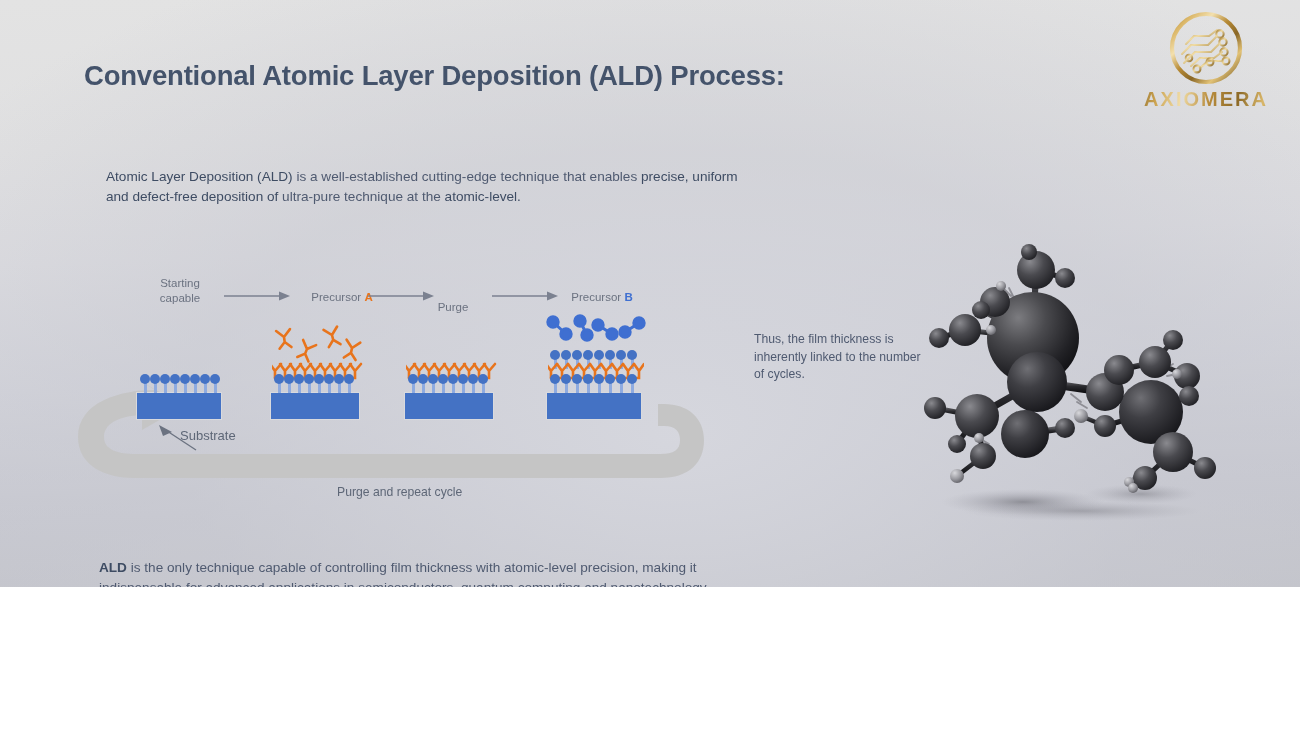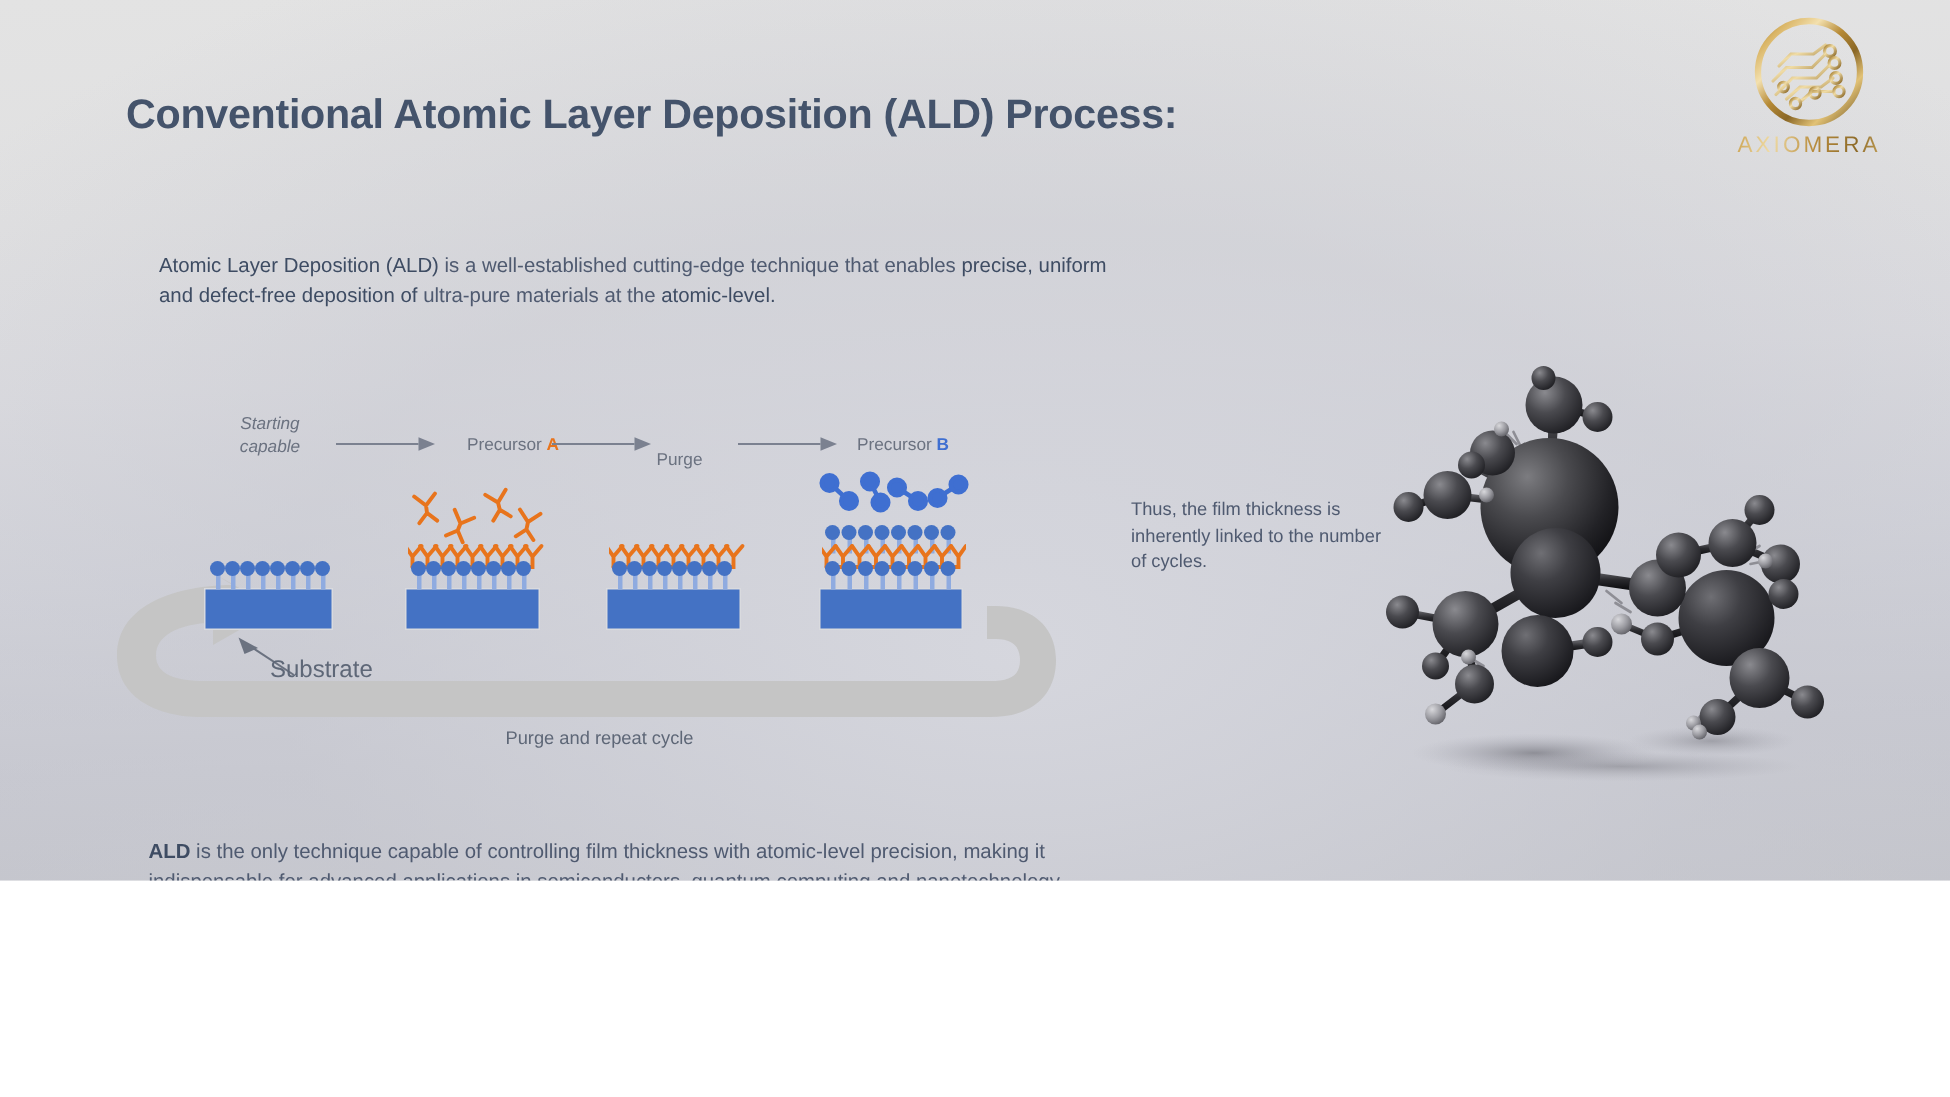--- a/index.html
+++ b/index.html
@@ -25,22 +25,22 @@
     color: #44536b; letter-spacing: -0.2px;
     white-space: nowrap;
   }
 
   
   #logo { position: absolute; left: 1128px; top: 6px; width: 156px; height: 118px; }
   #logo-mark { position: absolute; left: 36px; top: 0px; width: 84px; height: 84px; }
   #logo-word {
     position: absolute; left: 0; top: 82px; width: 156px;
     text-align: center;
-    font-size: 15px; letter-spacing: 2.0px;
-    font-weight: 400;
+    font-size: 20px; letter-spacing: 2.0px;
+    font-weight: 700;
     background: linear-gradient(100deg,#6a5220 0%,#caa14e 18%,#f0dca6 34%,#b88c3c 52%,#8d6a28 70%,#d9b76a 86%,#7d5e22 100%);
     -webkit-background-clip: text; background-clip: text;
     color: transparent; -webkit-text-fill-color: transparent;
     white-space: nowrap;
   }
 
   
   .para {
     position: absolute;
     color: #4f5a70;
@@ -86,22 +86,22 @@
     position: absolute; left: 0; top: 0;
     width: 10px; height: 10px; border-radius: 50%;
     background: #4472c4;
   }
   .lolli.top-head .head { background: #4472c4; }
   .chain { position: absolute; }
   .free-mol { position: absolute; }
 
   #substrate-callout { position: absolute; left: 150px; top: 424px; width: 110px; height: 30px; }
   #substrate-label {
-    position: absolute; left: 180px; top: 438px;
-    font-size: 16px; color: #5e6777;
+    position: absolute; left: 180px; top: 428px;
+    font-size: 13px; color: #5e6777;
   }
   #cycle-caption {
     position: absolute; left: 337px; top: 485px;
     font-size: 12.2px; color: #5e6777;
   }
 
   
   #molecule { position: absolute; left: 905px; top: 230px; width: 340px; height: 300px; }
 </style>
 </head>
@@ -144,25 +144,25 @@
         <circle cx="62" cy="55" r="3.4"></circle>
         <circle cx="46" cy="56" r="3.4"></circle>
         <circle cx="33" cy="63" r="3.4"></circle>
         <circle cx="25" cy="52" r="3.2"></circle>
       </g>
     </svg>
     <div id="logo-word">AXIOMERA</div>
   </div>
 
   <div id="intro-para" class="para">
-    <b>Atomic Layer Deposition (ALD)</b><span> is a well-established cutting-edge technique that enables </span><b>precise, uniform and defect-free deposition of</b><span> ultra-pure materials at the </span><b>atomic-level.</b>
+    <b>Atomic Layer Deposition (ALD)</b><span> is a well-established cutting-edge technique that enables </span><b>precise, uniform and defect-free deposition of</b><span> ultra-pure technique at the </span><b>atomic-level.</b>
   </div>
 
   <div id="flow-labels">
-    <div class="flow-label" style="left:0px; width:80px;font-style:italic;">
+    <div class="flow-label" style="left:0px; width:80px;">
       <span>Starting</span><br>
       <span>capable</span>
     </div>
 
     <svg class="flow-arrow" style="left:84px;" width="68" height="12" viewBox="0 0 68 12">
       <line x1="0" y1="6" x2="55" y2="6" stroke="#7b8190" stroke-width="1.4"></line>
       <path d="M55 1.5 L66 6 L55 10.5 Z" fill="#7b8190"></path>
     </svg>
 
     <div class="flow-label" style="left:152px; width:100px; top:14px;">

